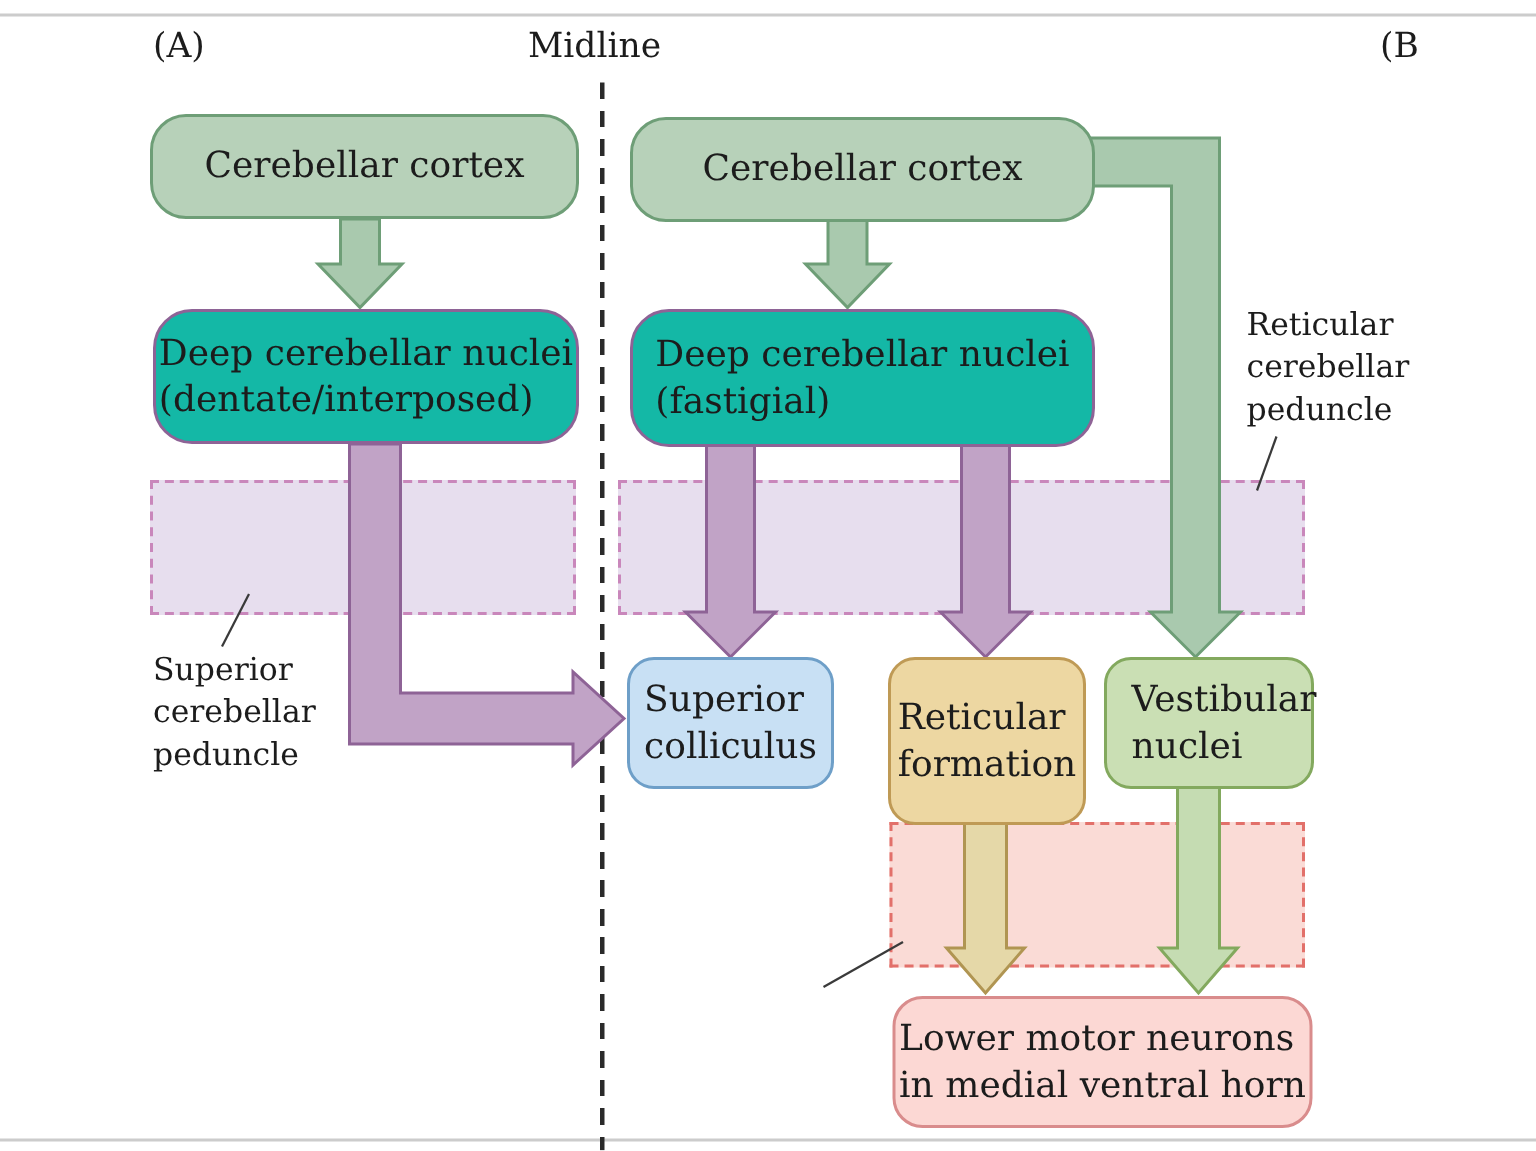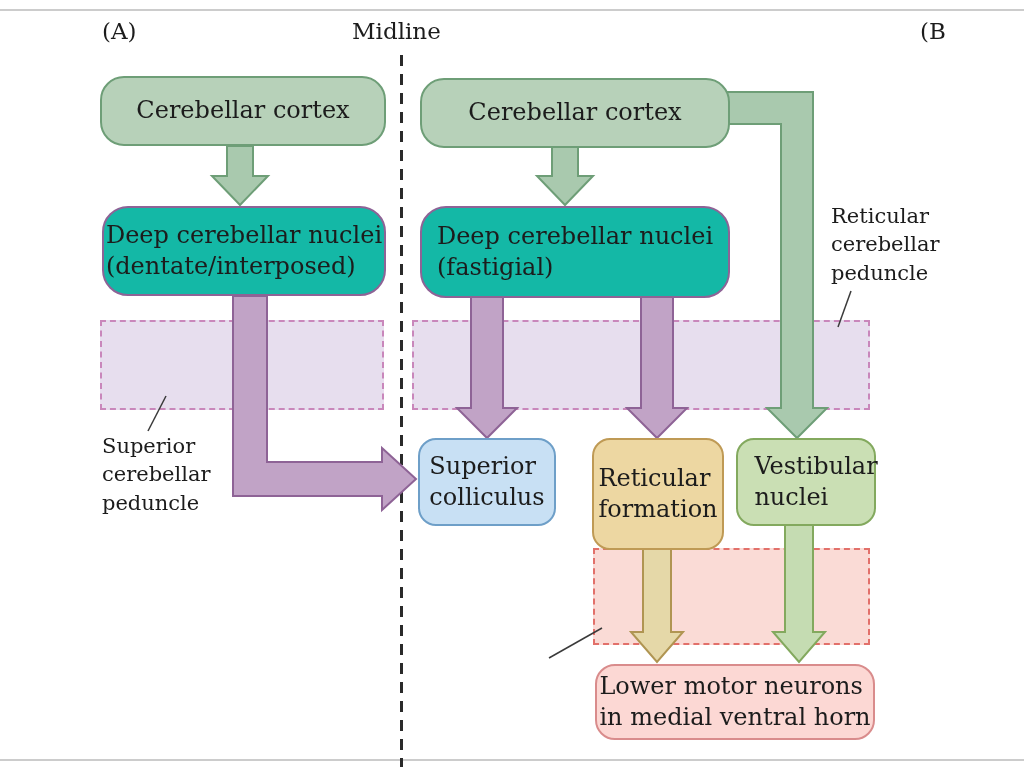--- a/index.html
+++ b/index.html
@@ -82,21 +82,21 @@
   <div class="box purple-box" style="left:102px;top:206px;width:284px;height:90px;">Deep cerebellar nuclei
 (dentate/interposed)</div>
   <div class="box purple-box" style="left:420px;top:206px;width:310px;height:92px;">Deep cerebellar nuclei
 (fastigial)</div>
   <div class="box blue-box" style="left:418px;top:438px;width:138px;height:88px;">Superior
 colliculus</div>
   <div class="box tan-box" style="left:592px;top:438px;width:132px;height:112px;">Reticular
 formation</div>
   <div class="box lgreen-box" style="left:736px;top:438px;width:140px;height:88px;">Vestibular
 nuclei</div>
-  <div class="box pink-box" style="left:595px;top:664px;width:280px;height:76px;">Lower motor neurons
+  <div class="box pink-box" style="left:595px;top:664px;width:280px;height:88px;">Lower motor neurons
 in medial ventral horn</div>
 
   <div class="side-label" style="left:102px;top:432px;">Superior
 cerebellar
 peduncle</div>
   <div class="side-label" style="left:831px;top:202px;">Reticular
 cerebellar
 peduncle</div>
 
 </div>

